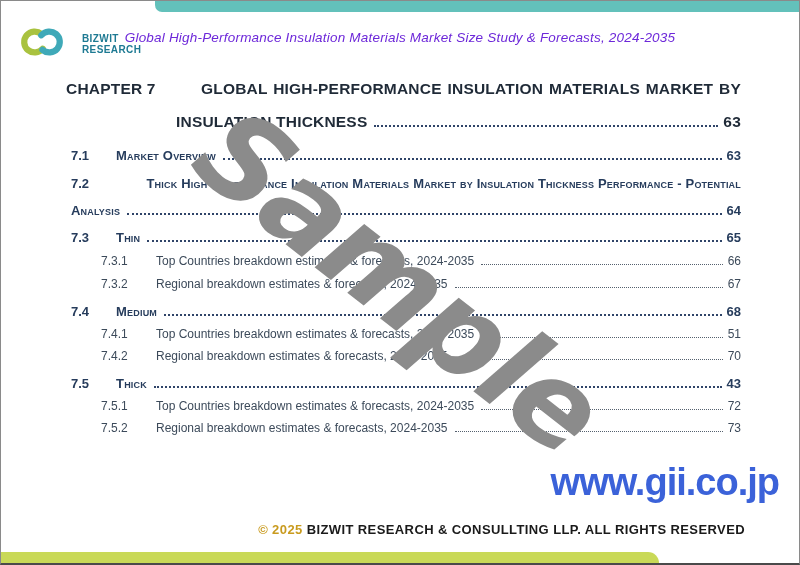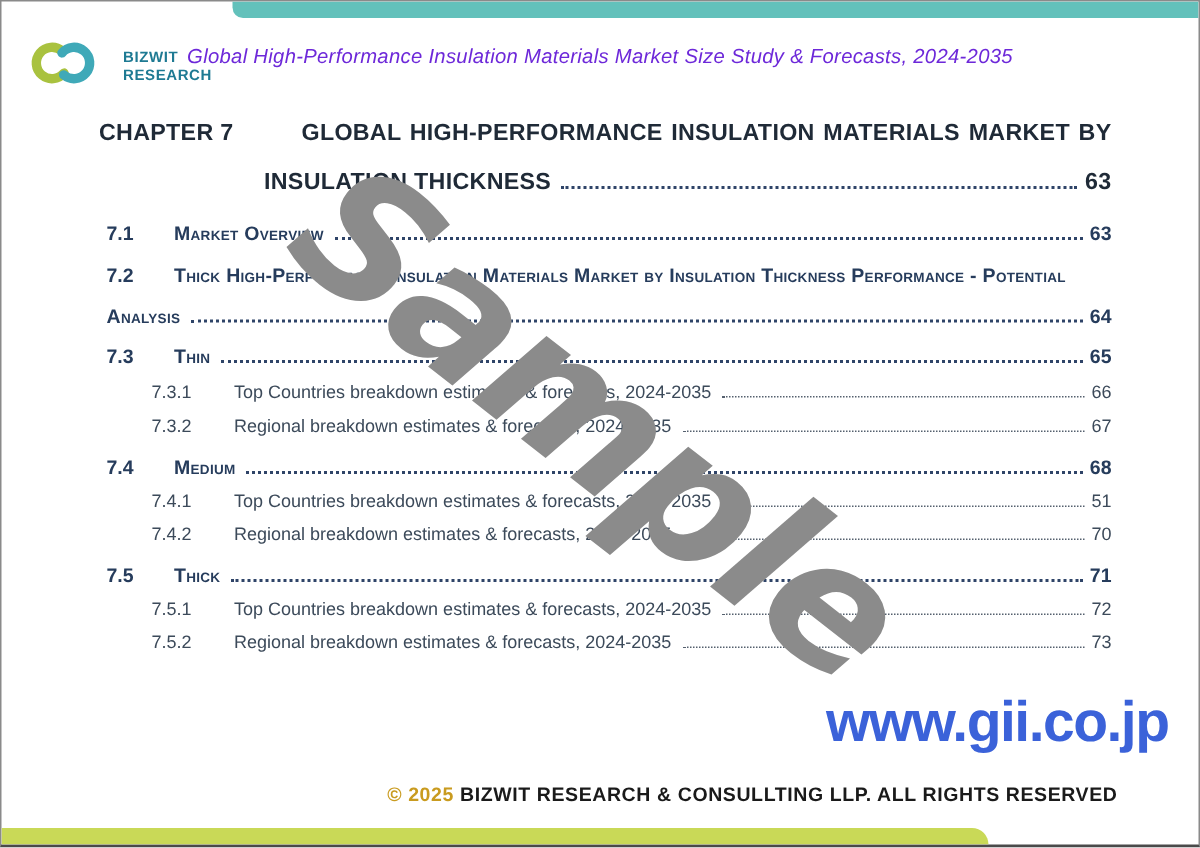--- a/index.html
+++ b/index.html
@@ -22,21 +22,21 @@
   .doc-title { position:absolute; top:29px; left:0; right:0; text-align:center;
     font-style:italic; font-size:13.5px; color:#6d28d9; letter-spacing:.2px; }
   
   .ch-line1 { position:absolute; top:79px; left:65px; right:58px; display:flex;
     font-weight:bold; font-size:15.5px; color:#1f2a37; letter-spacing:.2px;gap:30px; }
   .ch-label { width:105px; flex:none; }
   .ch-rest  { flex:1; text-align:justify; text-align-last:justify; }
   .ch-line2 { position:absolute; top:112px; left:175px; right:58px; display:flex;
     align-items:baseline; font-weight:bold; font-size:15.5px; color:#1f2a37; letter-spacing:.2px;text-align:right; }
   
-  .row { position:absolute; left:70px; right:58px; display:flex; align-items:baseline; }
+  .row { position:absolute; left:70px; right:58px; display:flex; align-items:baseline;justify-content:space-between; }
   .lv1 { font-weight:bold; font-size:13px; color:#263c5c; }
   .lv1 .lbl { font-variant-caps:small-caps; letter-spacing:.2px; }
   .lv1 .num { width:45px; flex:none; }
   .lv2 { font-size:12px; color:#3c4a5a; }
   .lv2 .num { width:55px; flex:none; margin-left:30px; }
   .leader { flex:1; border-bottom:2px dotted #2f4468; margin:0 5px 3px 7px; min-width:12px; }
   .lv2 .leader { border-bottom:1.6px dotted #55606e; }
   .pgno { flex:none; }
   .cont-line { margin-left:0; }
   
@@ -141,21 +141,21 @@
     <span class="num">7.4.2</span>
     <span class="lbl">Regional breakdown estimates &amp; forecasts, 2024-2035</span>
     <span class="leader"></span>
     <span class="pgno">70</span>
   </div>
 
   <div class="row lv1" style="top:375px">
     <span class="num">7.5</span>
     <span class="lbl">Thick</span>
     <span class="leader"></span>
-    <span class="pgno">71</span>
+    <span class="pgno">43</span>
   </div>
 
   <div class="row lv2" style="top:398px">
     <span class="num">7.5.1</span>
     <span class="lbl">Top Countries breakdown estimates &amp; forecasts, 2024-2035</span>
     <span class="leader"></span>
     <span class="pgno">72</span>
   </div>
 
   <div class="row lv2" style="top:420px">

